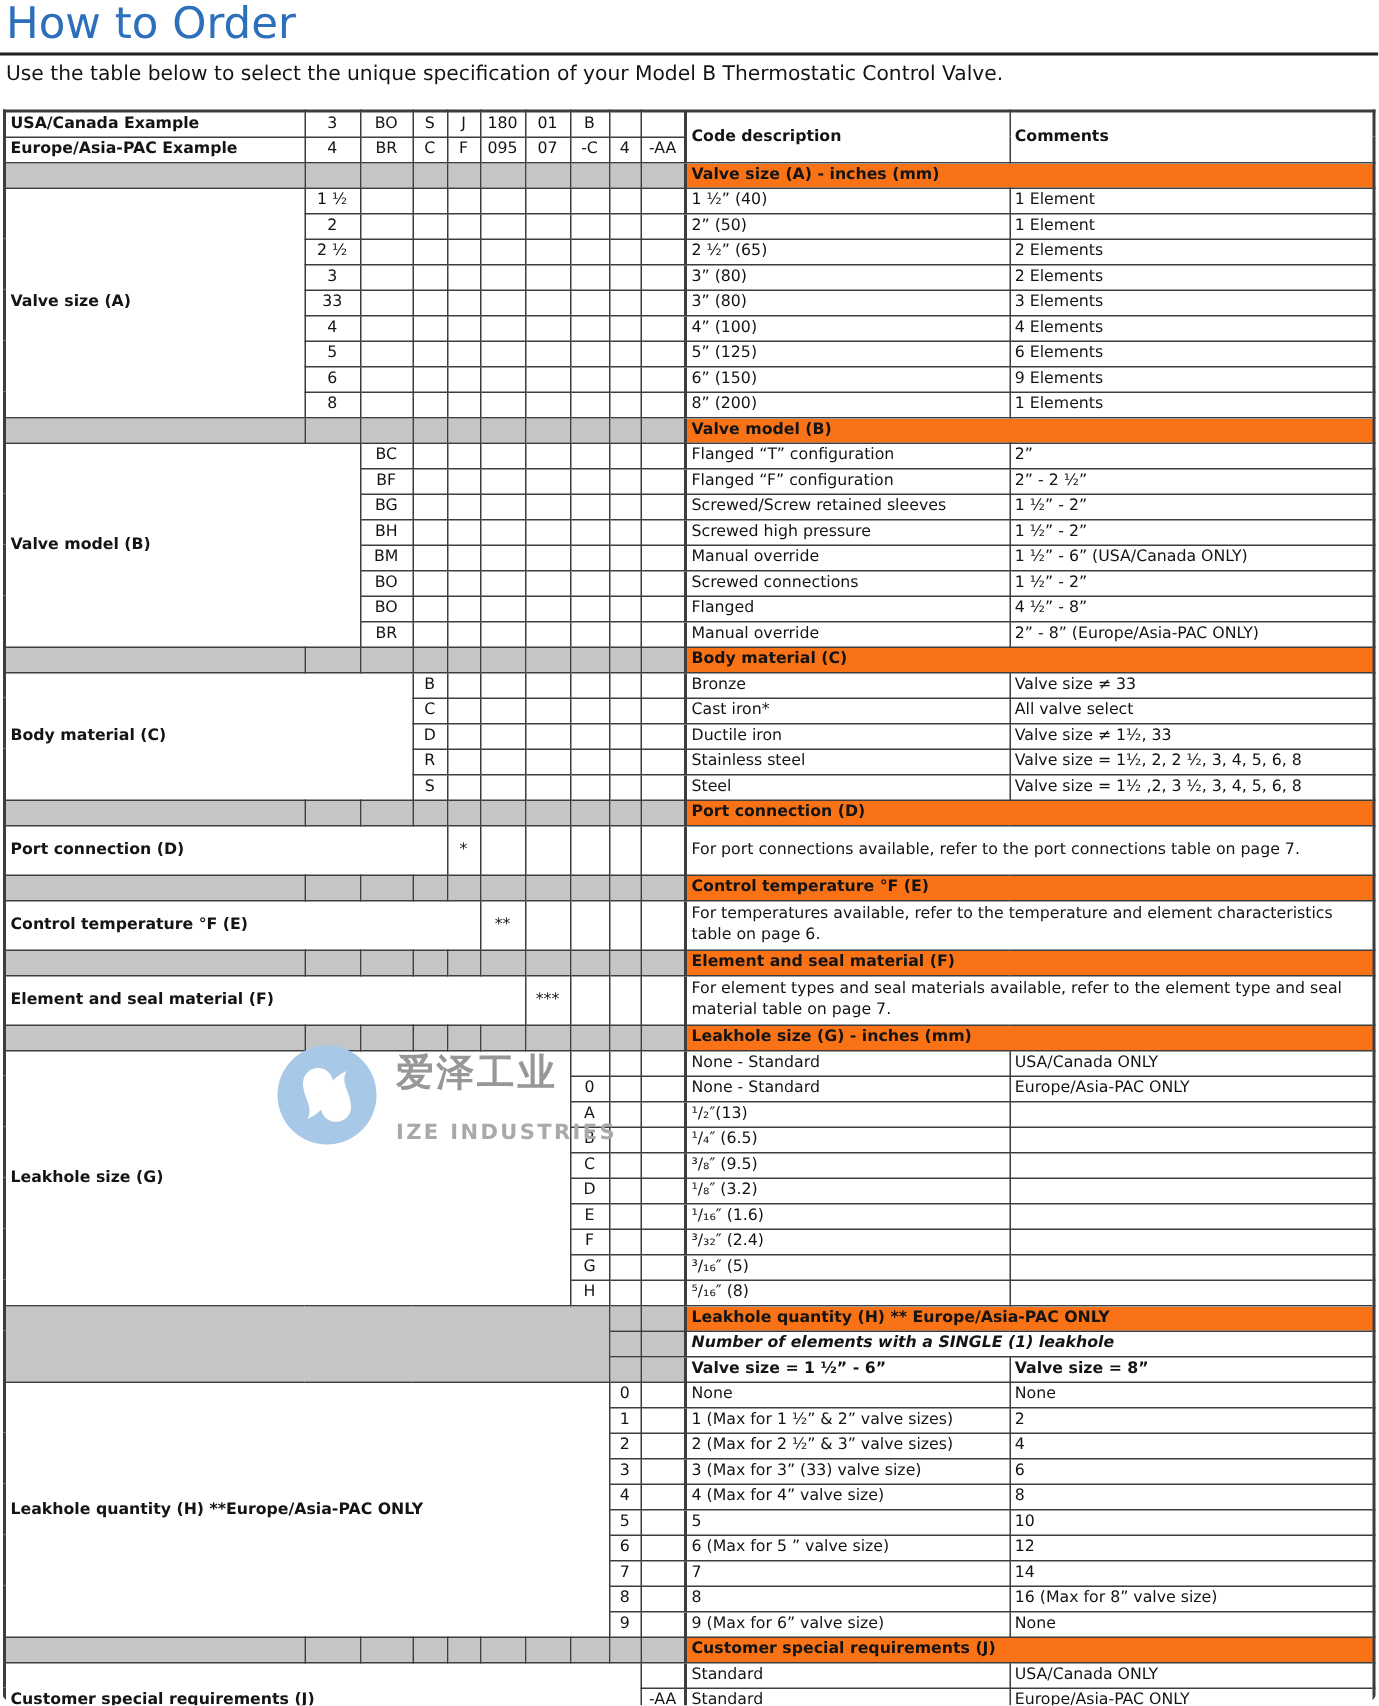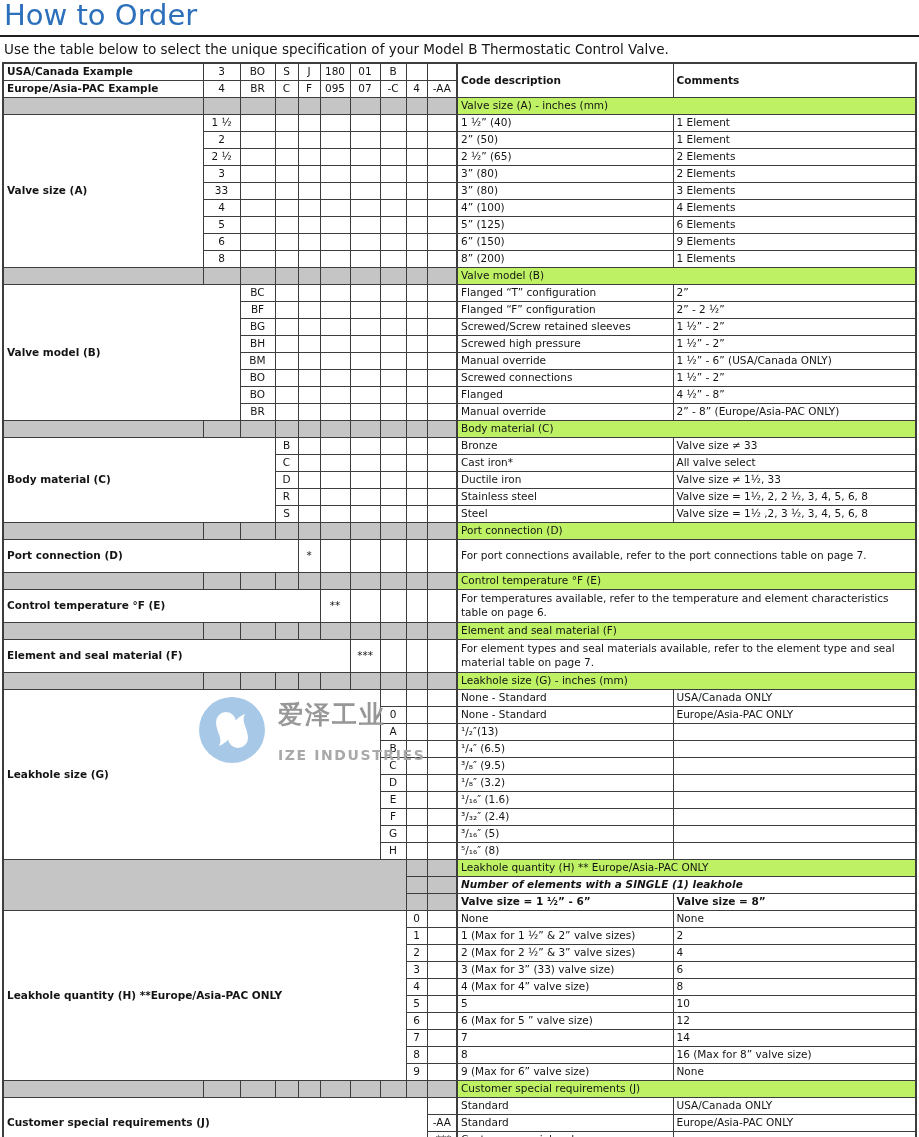--- a/index.html
+++ b/index.html
@@ -1,36 +1,36 @@
 <!DOCTYPE html>
 <html><head>
 <meta charset="utf-8">
 <style>
   html,body{margin:0;padding:0;background:#fff;}
   .page{position:relative;width:919px;height:1137px;overflow:hidden;
-        font-family:"DejaVu Sans","Liberation Sans",sans-serif;color:#1a1a1a;background:#fff;}
+        font-family:"DejaVu Sans","Liberation Sans",sans-serif;color:#1a1a1a;background:#fff;border-radius:13px;}
   .title{margin:0;padding:0 0 3px 4px;font-size:29px;font-weight:400;color:#2c6fba;line-height:1.1;}
   .rule{width:919px;border-bottom:2px solid #1f1f1f;}
-  .subtitle{margin:4px 0 5px 4px;font-size:13.5px;color:#141414;}
+  .subtitle{margin:4px 0 16px 4px;font-size:13.5px;color:#141414;}
   table.order{border-collapse:collapse;table-layout:fixed;width:915px;margin-left:2px;
               border:2px solid #3d3d3d;}
   td{border:1px solid #3d3d3d;font-size:10.5px;height:16px;line-height:1.25;
      padding:0 3px;vertical-align:middle;overflow:hidden;white-space:nowrap;color:#141414;}
   td.code{text-align:center;padding:0 1px;}
   td.label{font-weight:700;}
-  td.band{background:#bef264;font-weight:400;}
+  td.band{background:#f97316;font-weight:700;}
   td.gray{background:#c5c5c5;}
   td.dl{border-left-width:2px;}
   td.hdr{font-weight:700;}
   td.subband{font-weight:700;font-style:italic;}
   td.colhead{font-weight:700;margin-top:24px;}
   td.note{white-space:normal;line-height:1.3;}
   tr.tall td{height:32px;}
   
-  .watermark{position:absolute;left:198px;top:696px;display:flex;align-items:flex-start;z-index:5;pointer-events:none;}
+  .watermark{position:absolute;left:184px;top:696px;display:flex;align-items:flex-start;z-index:5;pointer-events:none;}
   .wm-text{margin-left:12px;padding-top:6px;}
   .wm-cn{font-size:25px;font-weight:700;color:#979797;letter-spacing:2px;line-height:1.0;}
   .wm-en{font-size:14px;color:#a9a9a9;letter-spacing:1.6px;margin-top:20px;font-weight:bold;}
 </style>
 </head>
 <body>
 
 <div class="page">
   <h1 class="title">How to Order</h1>
   <div class="rule"></div>

